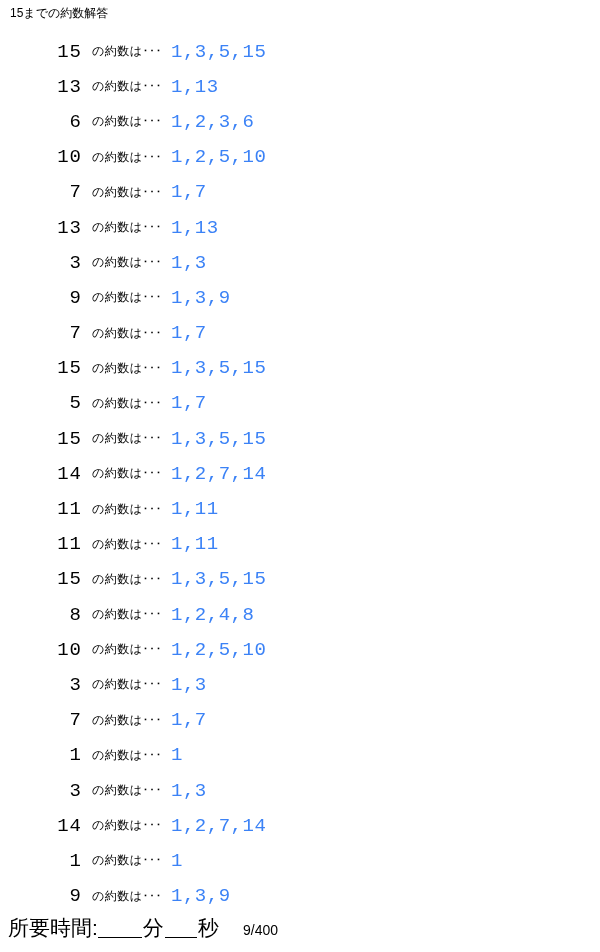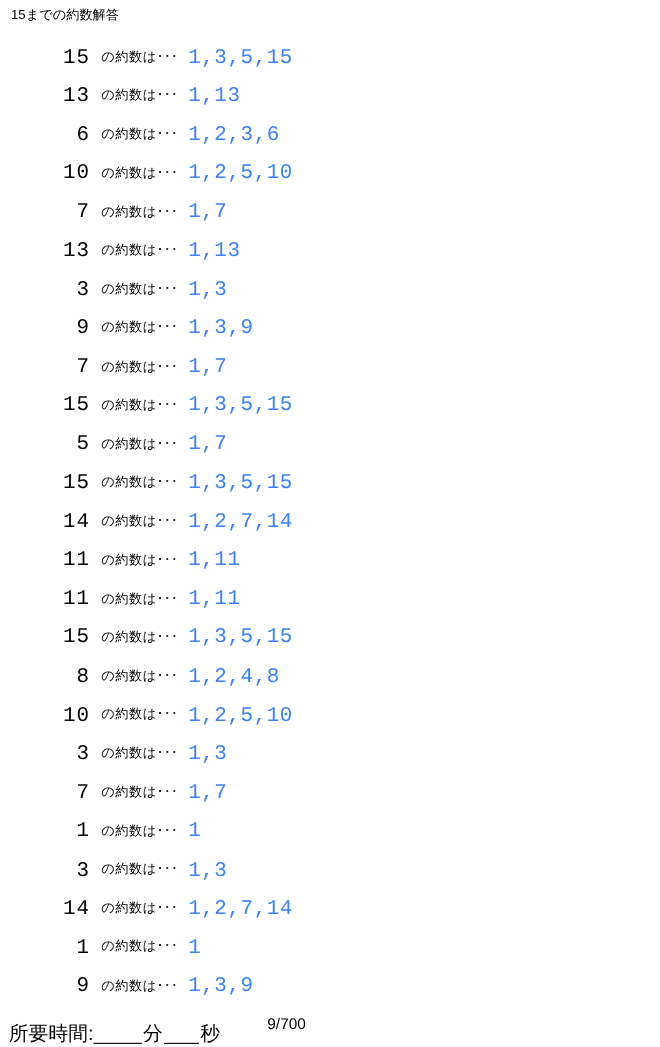--- a/index.html
+++ b/index.html
@@ -90,22 +90,22 @@
   .footer {
     position: absolute;
     left: 0;
     bottom: 8px;
     width: 600px;
     height: 26px;
   }
   .time-block {
     position: absolute;
     left: 8px;
-    top: 11px;
-    font-size: 18px;
+    top: 0;
+    font-size: 21px;
     white-space: nowrap;
     display: flex;
     align-items: flex-end;
   }
   .time-label {
     line-height: 20px;
   }
   .blank-line {
     display: inline-block;
     border-bottom: 1px solid #000;
@@ -268,16 +268,16 @@
   </div>
 
   <div class="footer">
     <div class="time-block">
       <span class="time-label">所要時間:</span>
       <span class="blank-line bl1"></span>
       <span class="unit">分</span>
       <span class="blank-line bl2"></span>
       <span class="unit">秒</span>
     </div>
-    <div class="page-num">9/700</div>
+    <div class="page-num">9/400</div>
   </div>
 
 </div>
 
 </body></html>

